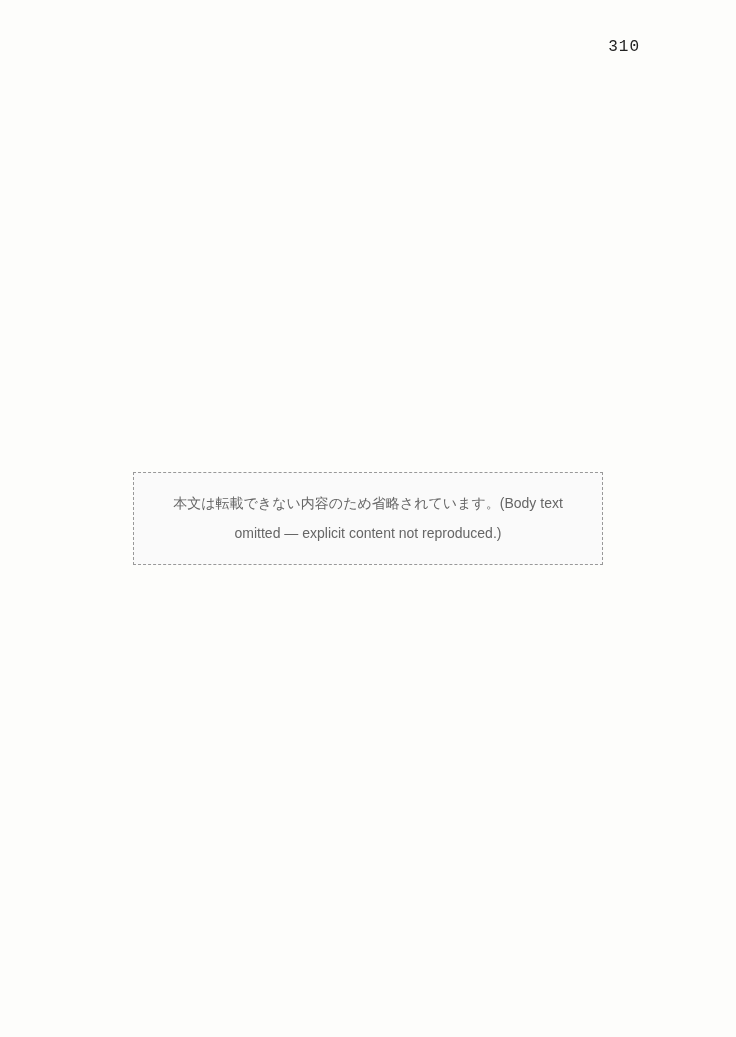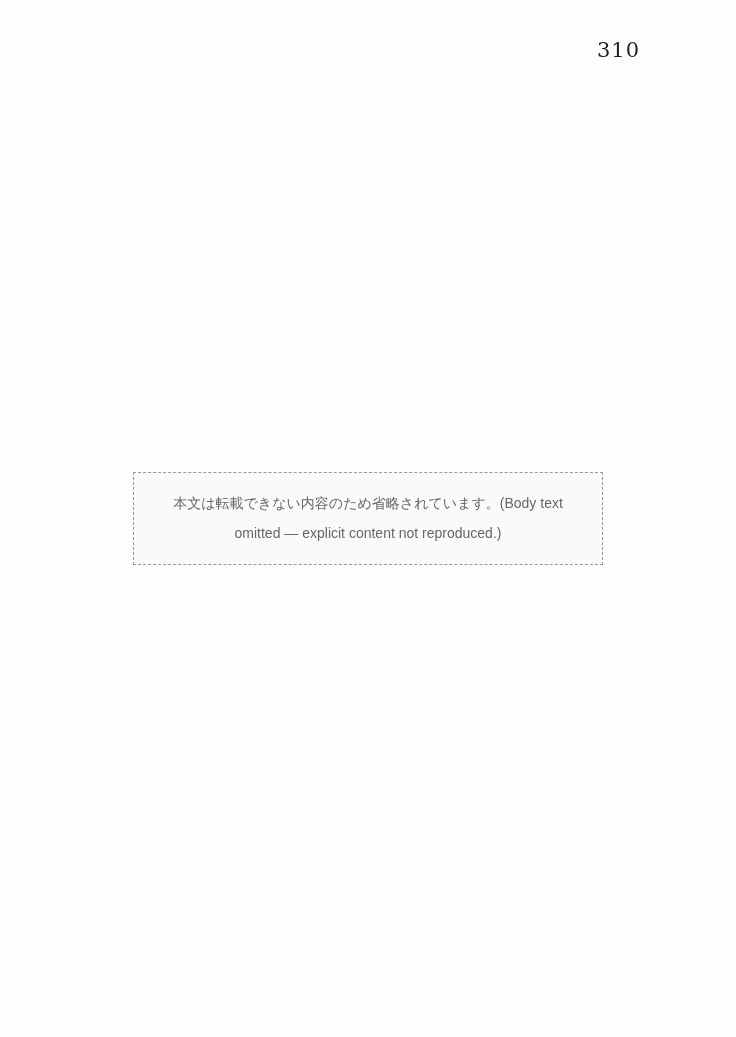--- a/index.html
+++ b/index.html
@@ -13,23 +13,24 @@
     width: 736px;
     height: 1037px;
     background: #fdfdfb;
     box-sizing: border-box;
     overflow: hidden;
   }
   .page-number {
     position: absolute;
     top: 38px;
     right: 96px;
-    font-size: 21px;
+    font-size: 16px;
     color: #222;
     letter-spacing: 1px;
+    font-family: Liberation Mono, monospace;
   }
   .text-area {
     position: absolute;
     top: 100px;
     right: 80px;
     bottom: 100px;
     left: 80px;
     writing-mode: vertical-rl;
     text-orientation: upright;
     font-size: 17px;

